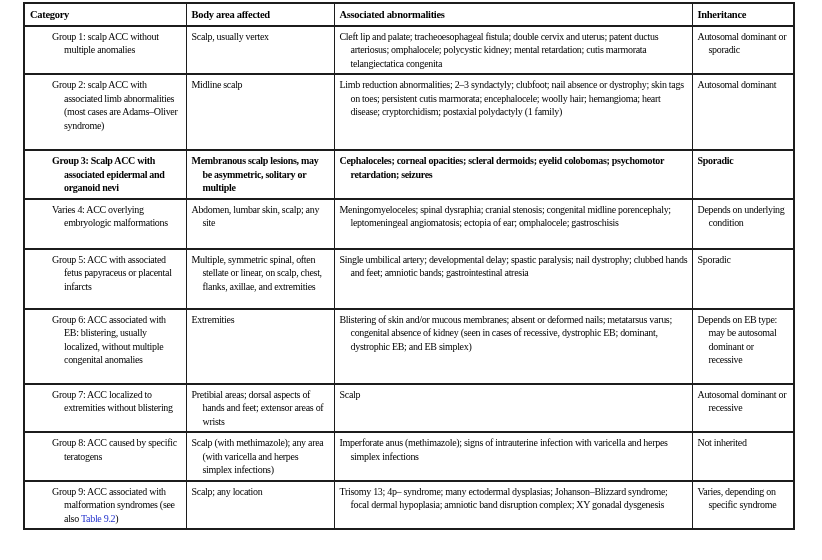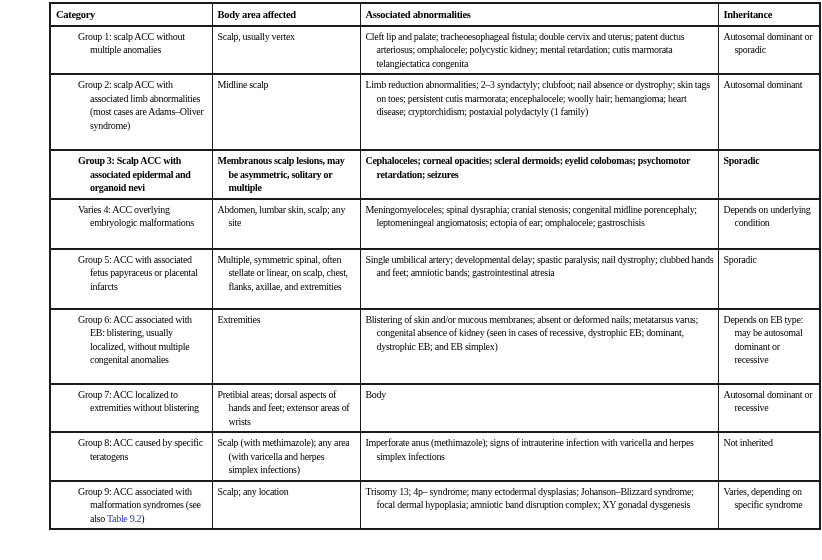--- a/index.html
+++ b/index.html
@@ -18,21 +18,20 @@
   .table-wrap {
     position: absolute;
     left: 23px;
     top: 2px;
   }
   table {
     border-collapse: collapse;
     table-layout: fixed;
     width: 770px;
     border: 2px solid #1c1c1c;
-    margin-left: 26px;
   }
   th, td {
     border: 1px solid #1c1c1c;
     border-top-width: 2px;
     border-bottom-width: 2px;
     vertical-align: top;
     font-size: 10px;
     line-height: 13.5px;
     letter-spacing: -0.3px;
     padding: 3px 4px 3px 16px;
@@ -118,21 +117,21 @@
         </tr>
         <tr>
           <td class="c1">Group 6: ACC associated with EB: blistering, usually localized, without multiple congenital anomalies</td>
           <td class="c2">Extremities</td>
           <td class="c3">Blistering of skin and/or mucous membranes; absent or deformed nails; metatarsus varus; congenital absence of kidney (seen in cases of recessive, dystrophic EB; dominant, dystrophic EB; and EB simplex)</td>
           <td class="c4">Depends on EB type: may be autosomal dominant or recessive</td>
         </tr>
         <tr>
           <td class="c1">Group 7: ACC localized to extremities without blistering</td>
           <td class="c2">Pretibial areas; dorsal aspects of hands and feet; extensor areas of wrists</td>
-          <td class="c3">Body</td>
+          <td class="c3">Scalp</td>
           <td class="c4">Autosomal dominant or recessive</td>
         </tr>
         <tr>
           <td class="c1">Group 8: ACC caused by specific teratogens</td>
           <td class="c2">Scalp (with methimazole); any area (with varicella and herpes simplex infections)</td>
           <td class="c3">Imperforate anus (methimazole); signs of intrauterine infection with varicella and herpes simplex infections</td>
           <td class="c4">Not inherited</td>
         </tr>
         <tr>
           <td class="c1"><span>Group 9: ACC associated with malformation syndromes (see also </span><span class="link">Table 9.2</span><span>)</span></td>

